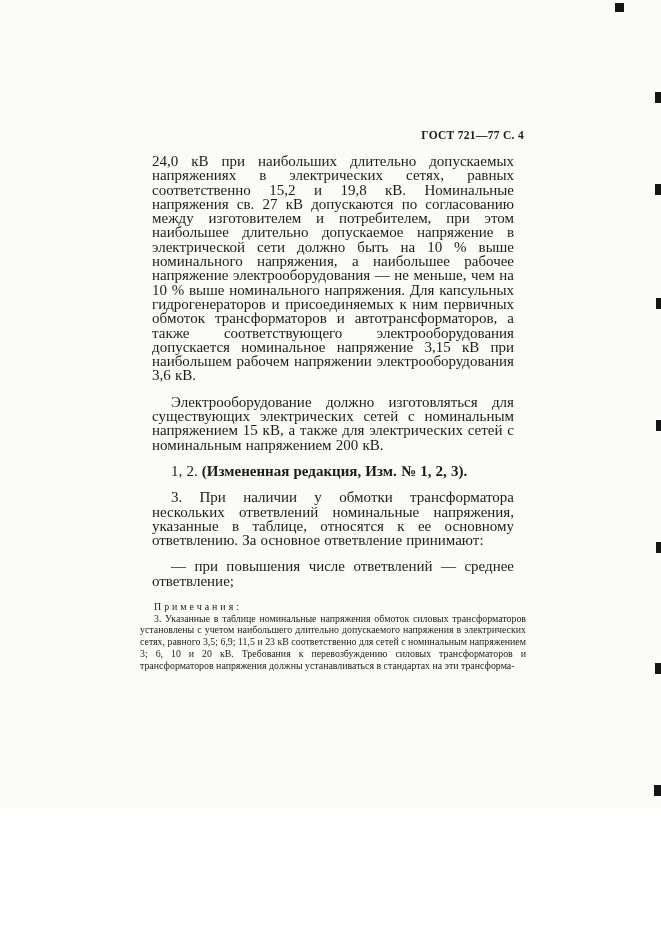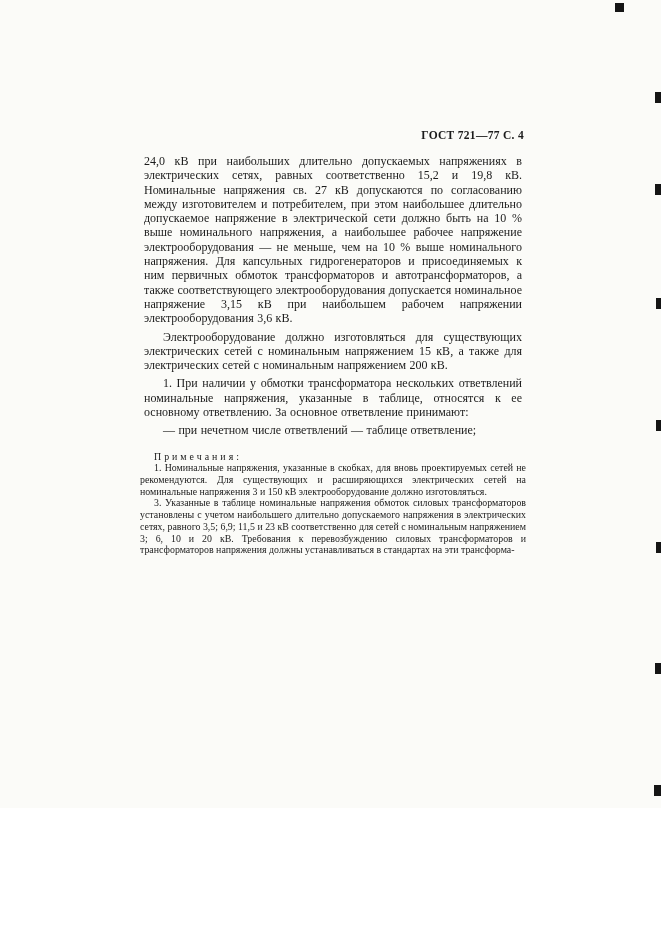--- a/index.html
+++ b/index.html
@@ -25,22 +25,22 @@
     width: 386px;
   }
   .doc-header {
     font-weight: bold;
     font-size: 11.5px;
     text-align: right;
     letter-spacing: 0.3px;
     margin: 0 2px 13px 0;
   }
   .para {
-    margin: 4px;
-    font-size: 12px;
+    margin: 12px;
+    font-size: 15px;
     line-height: 14.3px;
     text-align: justify;
     word-spacing: 0.4px;
   }
   .indent { text-indent: 19px; }
   .notes { margin-top: 13px; }
   .note {
     margin: 0;
     font-size: 9.9px;
     line-height: 11.7px;
@@ -69,30 +69,30 @@
 
   <div class="text-block">
 
     <div class="doc-header">ГОСТ 721—77 С. 4</div>
 
     <p class="para">24,0 кВ при наибольших длительно допускаемых напряжениях в электрических сетях, равных соответственно 15,2 и 19,8 кВ. Номинальные напряжения св. 27 кВ допускаются по согласованию между изготовителем и потребителем, при этом наибольшее длительно допускаемое напряжение в электрической сети должно быть на 10 % выше номинального напряжения, а наибольшее рабочее напряжение электрооборудования — не меньше, чем на 10 % выше номинального напряжения. Для капсульных гидрогенераторов и присоединяемых к ним первичных обмоток трансформаторов и автотрансформаторов, а также соответствующего электрооборудования допускается номинальное напряжение 3,15 кВ при наибольшем рабочем напряжении электрооборудования 3,6 кВ.</p>
 
     <p class="para indent">Электрооборудование должно изготовляться для существующих электрических сетей с номинальным напряжением 15 кВ, а также для электрических сетей с номинальным напряжением 200 кВ.</p>
 
 
+    <p class="para indent"><span>1, 2. </span><b>(Измененная редакция, Изм. № 1, 2, 3).</b></p>
 
-    <p class="para indent">1. При наличии у обмотки трансформатора нескольких ответвлений номинальные напряжения, указанные в таблице, относятся к ее основному ответвлению. За основное ответвление принимают:</p>
+    <p class="para indent">3. При наличии у обмотки трансформатора нескольких ответвлений номинальные напряжения, указанные в таблице, относятся к ее основному ответвлению. За основное ответвление принимают:</p>
 
-    <p class="para indent">— при нечетном числе ответвлений — таблице ответвление;</p>
+    <p class="para indent">— при повышения числе ответвлений — среднее ответвление;</p>
 
 
     <div class="notes">
       <p class="note"><span class="note-label">Примечания:</span></p>
 
-      <p class="note">1. Номинальные напряжения, указанные в скобках, для вновь проектируемых сетей не рекомендуются. Для существующих и расширяющихся электрических сетей на номинальные напряжения 3 и 150 кВ электрооборудование должно изготовляться.</p>
 
 
       <p class="note">3. Указанные в таблице номинальные напряжения обмоток силовых трансформаторов установлены с учетом наибольшего длительно допускаемого напряжения в электрических сетях, равного 3,5; 6,9; 11,5 и 23 кВ соответственно для сетей с номинальным напряжением 3; 6, 10 и 20 кВ. Требования к перевозбуждению силовых трансформаторов и трансформаторов напряжения должны устанавливаться в стандартах на эти трансформа-</p>
     </div>
 
   </div>
 
   <div class="artifact a1"></div>
   <div class="artifact a2"></div>
   <div class="artifact a3"></div>

